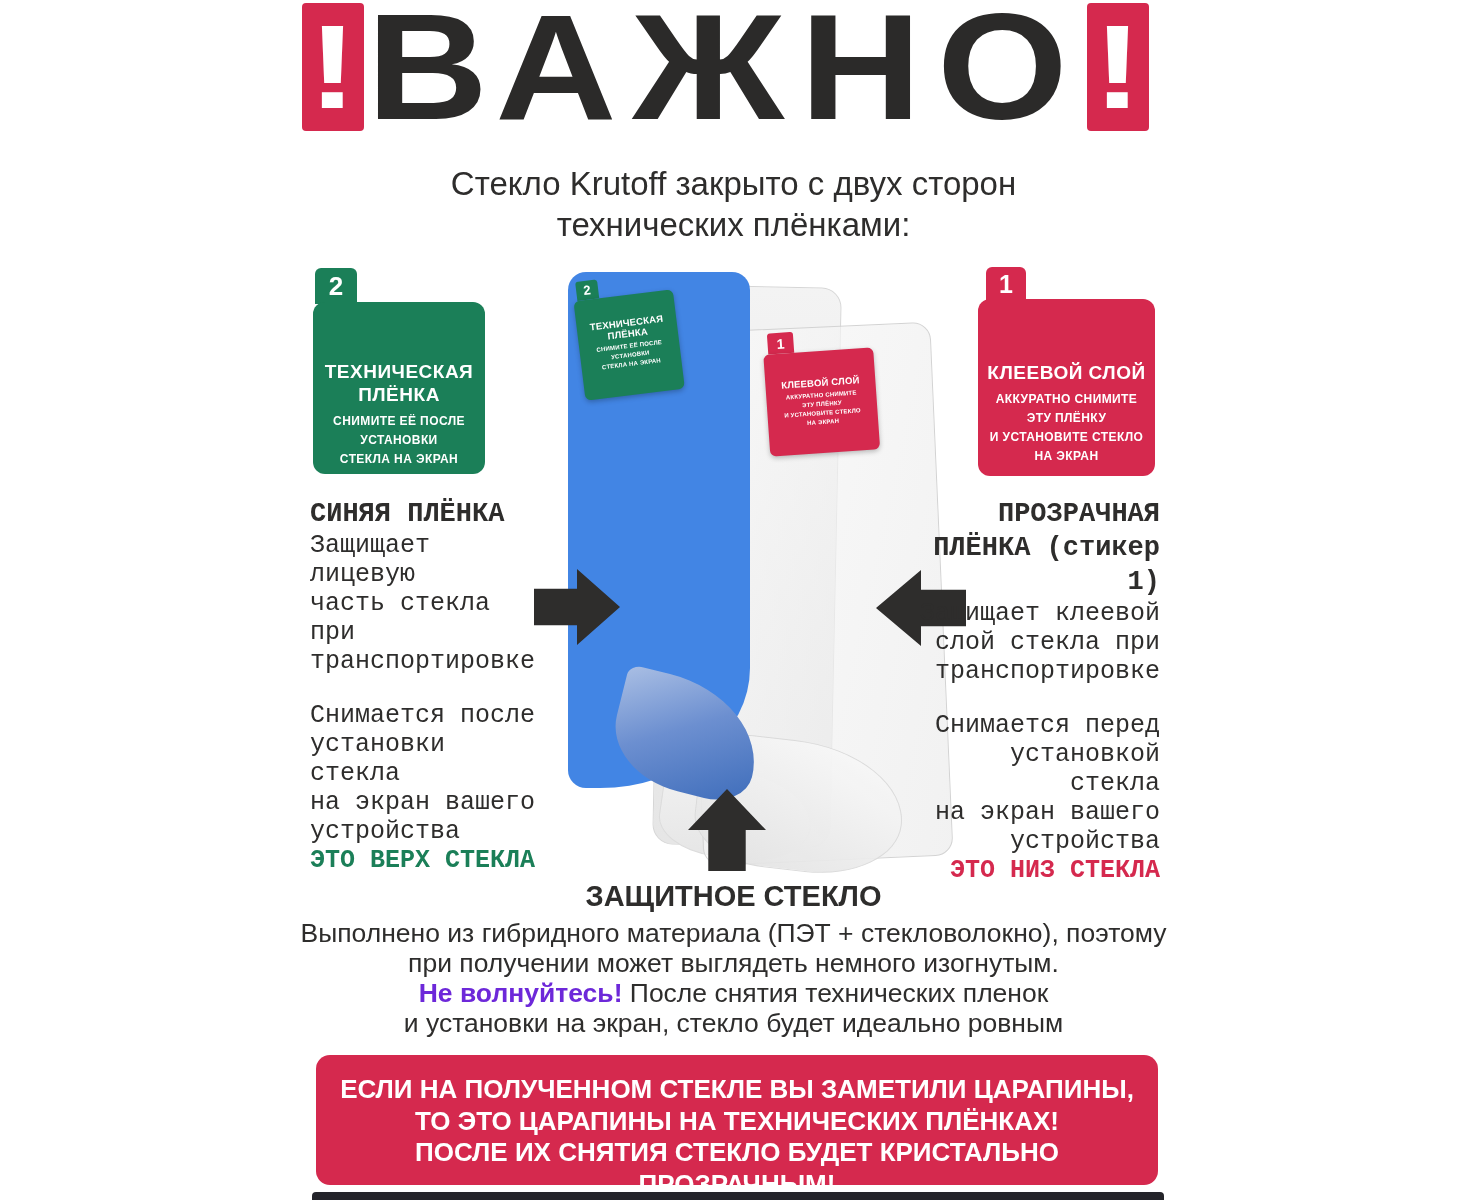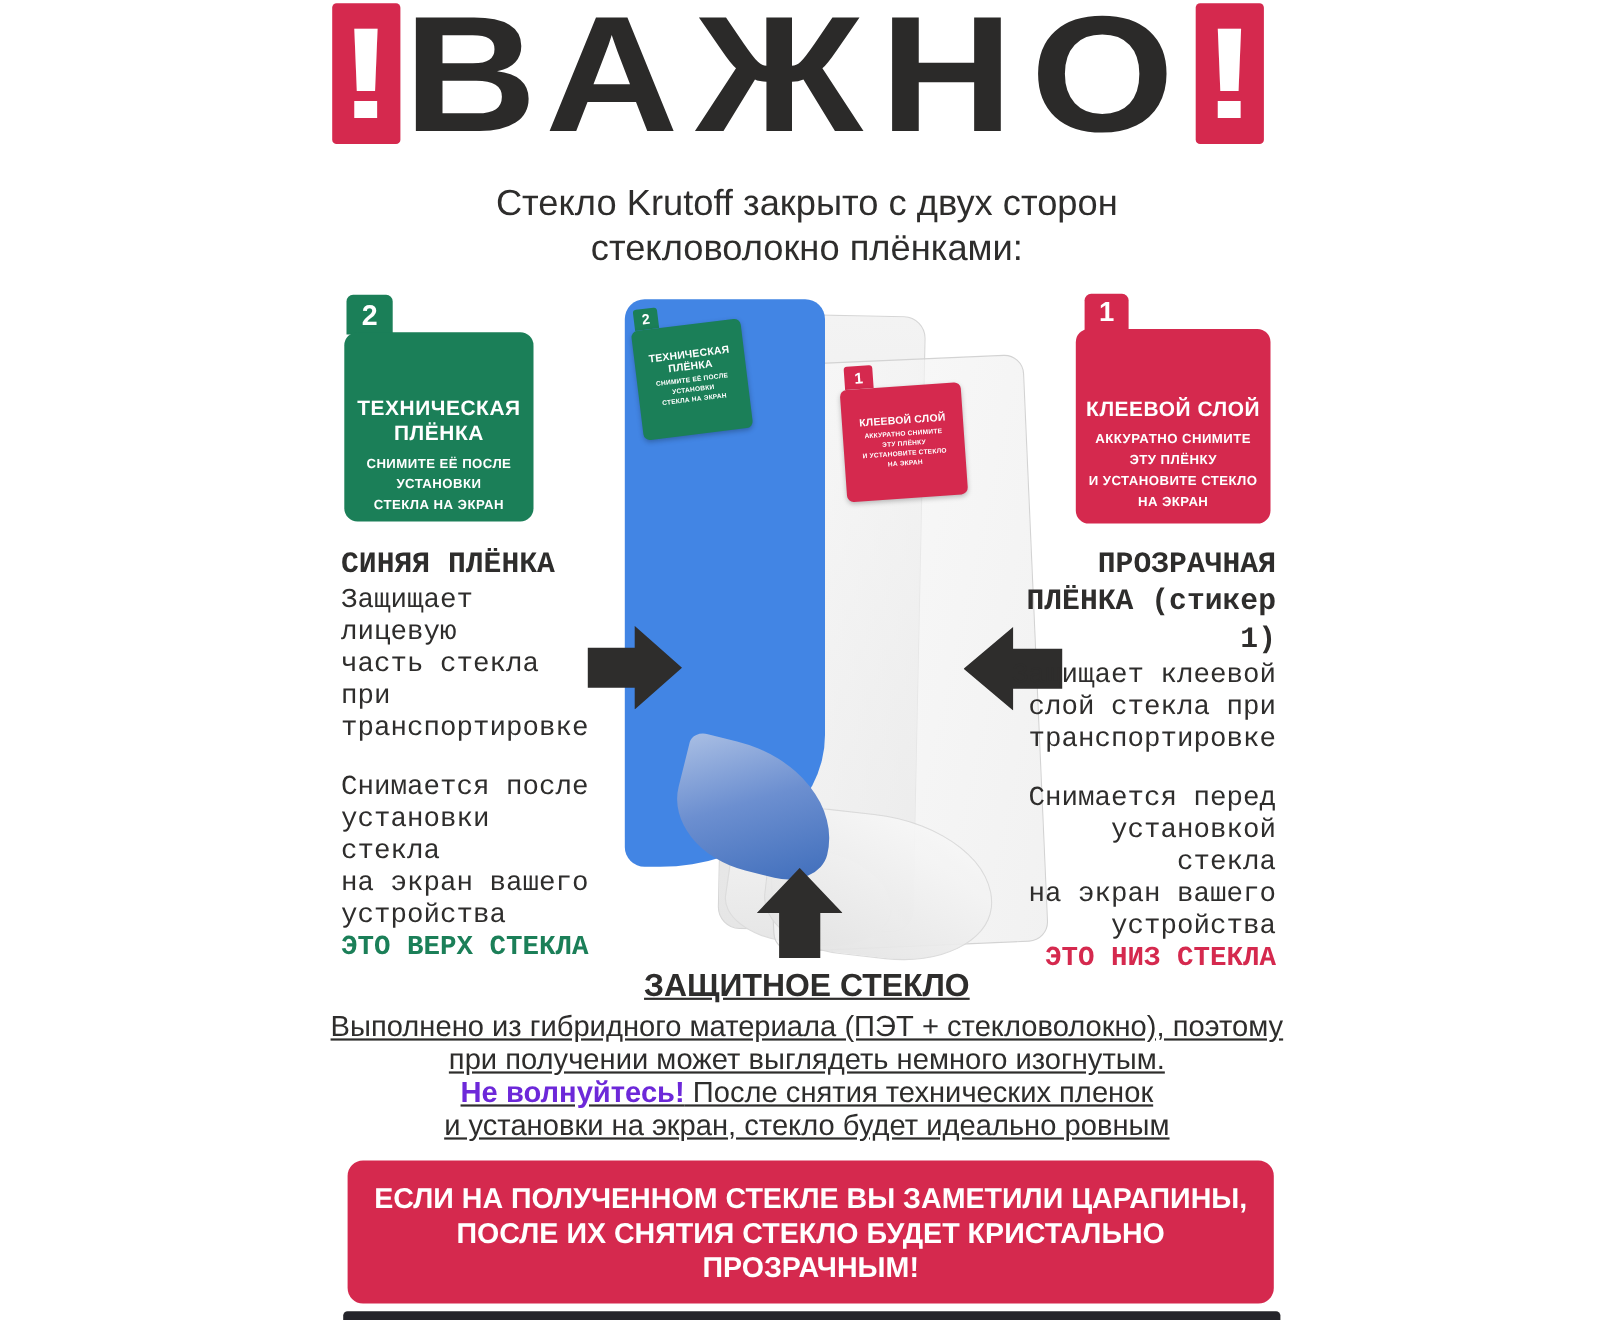--- a/index.html
+++ b/index.html
@@ -117,21 +117,21 @@
   .side-col .heading{font-size:27px;font-weight:bold;line-height:34px;}
   .side-col .note{margin-top:25px;}
   .side-col .accent{font-weight:bold;font-size:25px;margin-top:0;}
   .col-left{left:310px;width:235px;text-align:left;}
   .col-left .accent{color:#1b7f58;}
   .col-right{left:918px;width:242px;text-align:right;}
   .col-right .accent{color:#d5294e;}
   
   .glass-desc{
     position:absolute;left:0;top:881px;width:100%;text-align:center;
-    font-size:26.5px;line-height:30px;color:#2e2d2c;text-decoration:underline;
+    font-size:26.5px;line-height:30px;color:#2e2d2c;
   }
   .glass-desc .heading{font-size:29px;font-weight:bold;margin-bottom:7px;}
   .glass-desc .accent{color:#6d28d9;font-weight:bold;}
   
   .banner{
     position:absolute;left:316px;top:1055px;width:842px;height:130px;
     background:#d5294e;border-radius:14px;color:#ffffff;text-align:center;
     font-weight:bold;font-size:26px;line-height:31.5px;
   }
   .banner .inner{padding-top:19px;}
@@ -147,21 +147,21 @@
 
   <div class="excl-block left">
     <span class="mark">!</span>
   </div>
   <div class="big-title">ВАЖНО</div>
   <div class="excl-block right">
     <span class="mark">!</span>
   </div>
   <div class="subtitle">
     <div>Стекло Krutoff закрыто с двух сторон</div>
-    <div>стекловолокно плёнками:</div>
+    <div>технических плёнками:</div>
   </div>
 
   <div class="sticker-tab tab-green">
     <span>2</span>
   </div>
   <div class="sticker-body body-green">
     <div class="inner">
       <div class="st-title">ТЕХНИЧЕСКАЯ</div>
       <div class="st-title">ПЛЁНКА</div>
       <div class="st-sub">
@@ -272,18 +272,19 @@
     <div class="heading">ЗАЩИТНОЕ СТЕКЛО</div>
     <div>Выполнено из гибридного материала (ПЭТ + стекловолокно), поэтому</div>
     <div>при получении может выглядеть немного изогнутым.</div>
     <div><span class="accent">Не волнуйтесь!</span><span> После снятия технических пленок</span></div>
     <div>и установки на экран, стекло будет идеально ровным</div>
   </div>
 
   <div class="banner">
     <div class="inner">
       <div>ЕСЛИ НА ПОЛУЧЕННОМ СТЕКЛЕ ВЫ ЗАМЕТИЛИ ЦАРАПИНЫ,</div>
+      <div>ТО ЭТО ЦАРАПИНЫ НА ТЕХНИЧЕСКИХ ПЛЁНКАХ!</div>
       <div>ПОСЛЕ ИХ СНЯТИЯ СТЕКЛО БУДЕТ КРИСТАЛЬНО ПРОЗРАЧНЫМ!</div>
     </div>
   </div>
   <div class="bottom-bar"></div>
 
 </div>
 
 </body></html>

